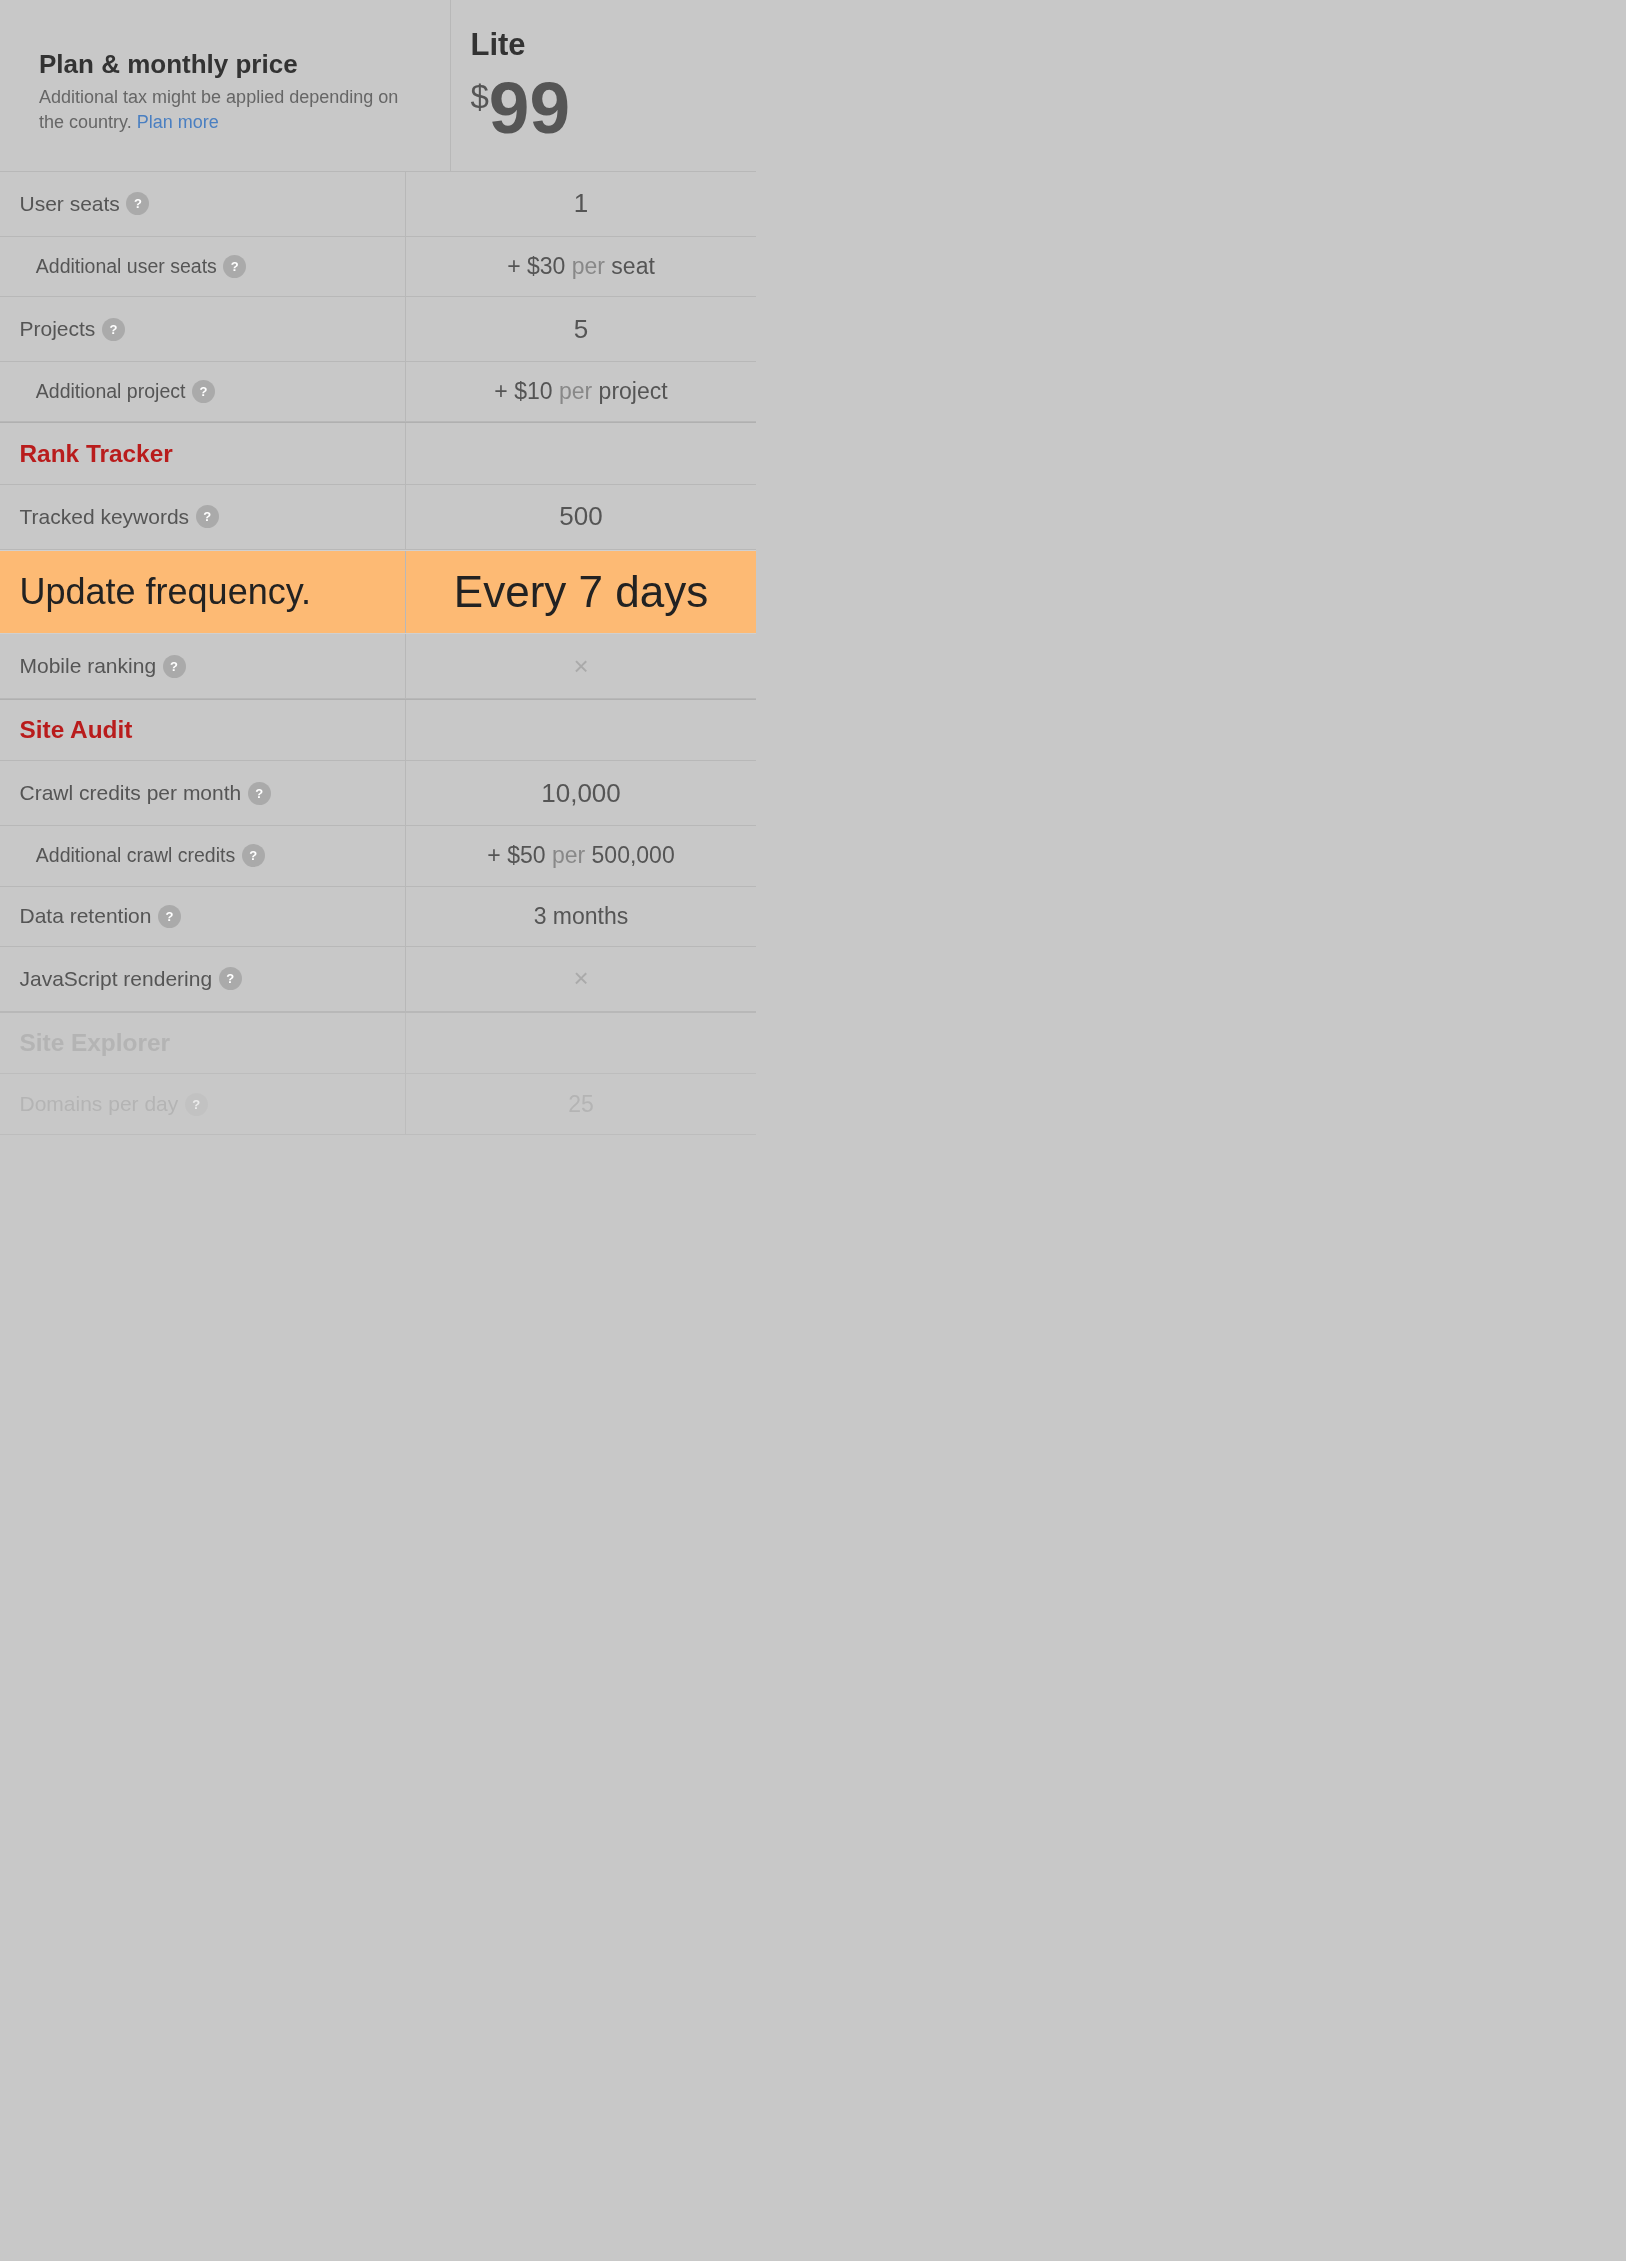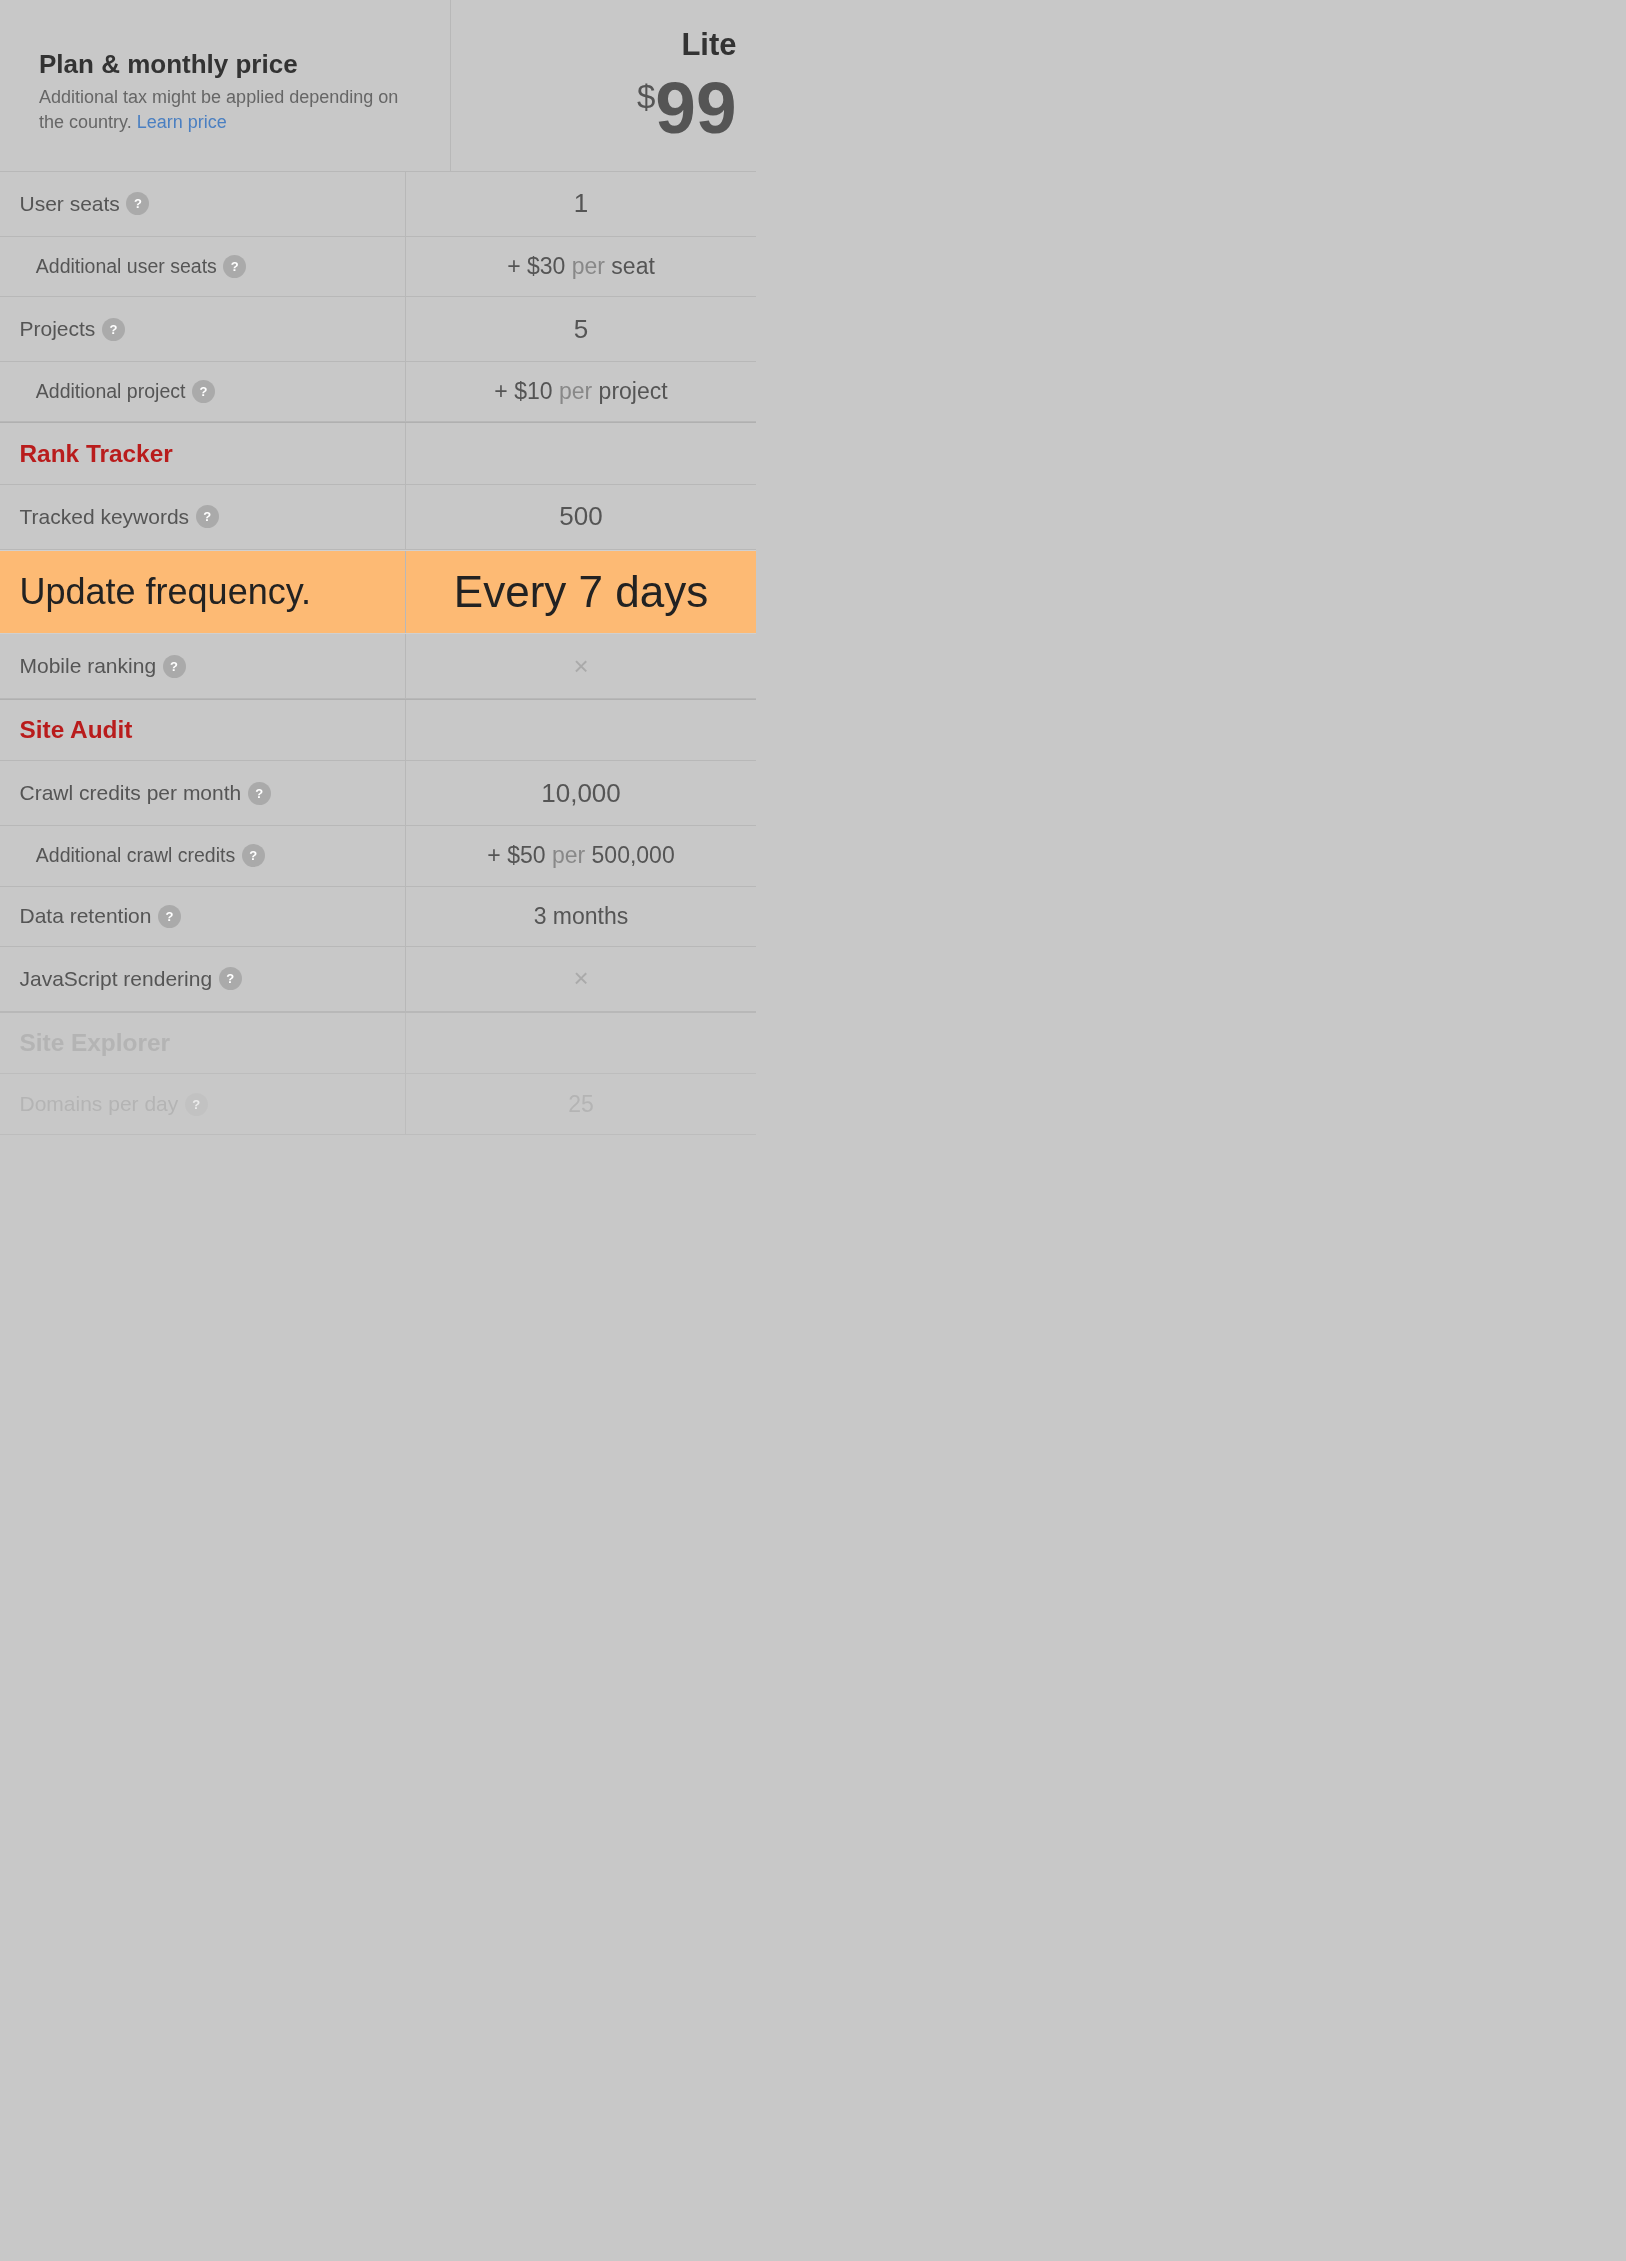--- a/index.html
+++ b/index.html
@@ -67,21 +67,21 @@
       width: 451px;
       padding: 23px 19.5px 16.3px;
       border-right: 0.8px solid #b8b8b8;
     }
 
     .header-right {
       flex: 1;
       padding: 16.3px 19.5px;
       display: flex;
       flex-direction: column;
-      align-items: flex-end;
+      align-items: flex-start;
       justify-content: center;
     }
 
     .plan-title {
       font-size: 31px;
       font-weight: 700;
       color: #333;
       text-align: center;
     }
 
@@ -212,21 +212,21 @@
 <body>
 
 <div class="table-container">
 
   <div class="header-row">
     <div class="header-left">
       <div class="top-header-section">
         <div class="plan-main-label">Plan &amp; monthly price</div>
         <div class="plan-sub-label">
           <span>Additional tax might be applied depending on the country.</span>
-          <a class="learn-more" href="#">Learn price</a>
+          <a class="learn-more" href="#">Plan more</a>
         </div>
       </div>
     </div>
     <div class="header-right">
       <div class="plan-title">Lite</div>
       <div class="price-container">
         <span class="dollar-sign">$</span>
         <span class="price-number">99</span>
       </div>
     </div>

